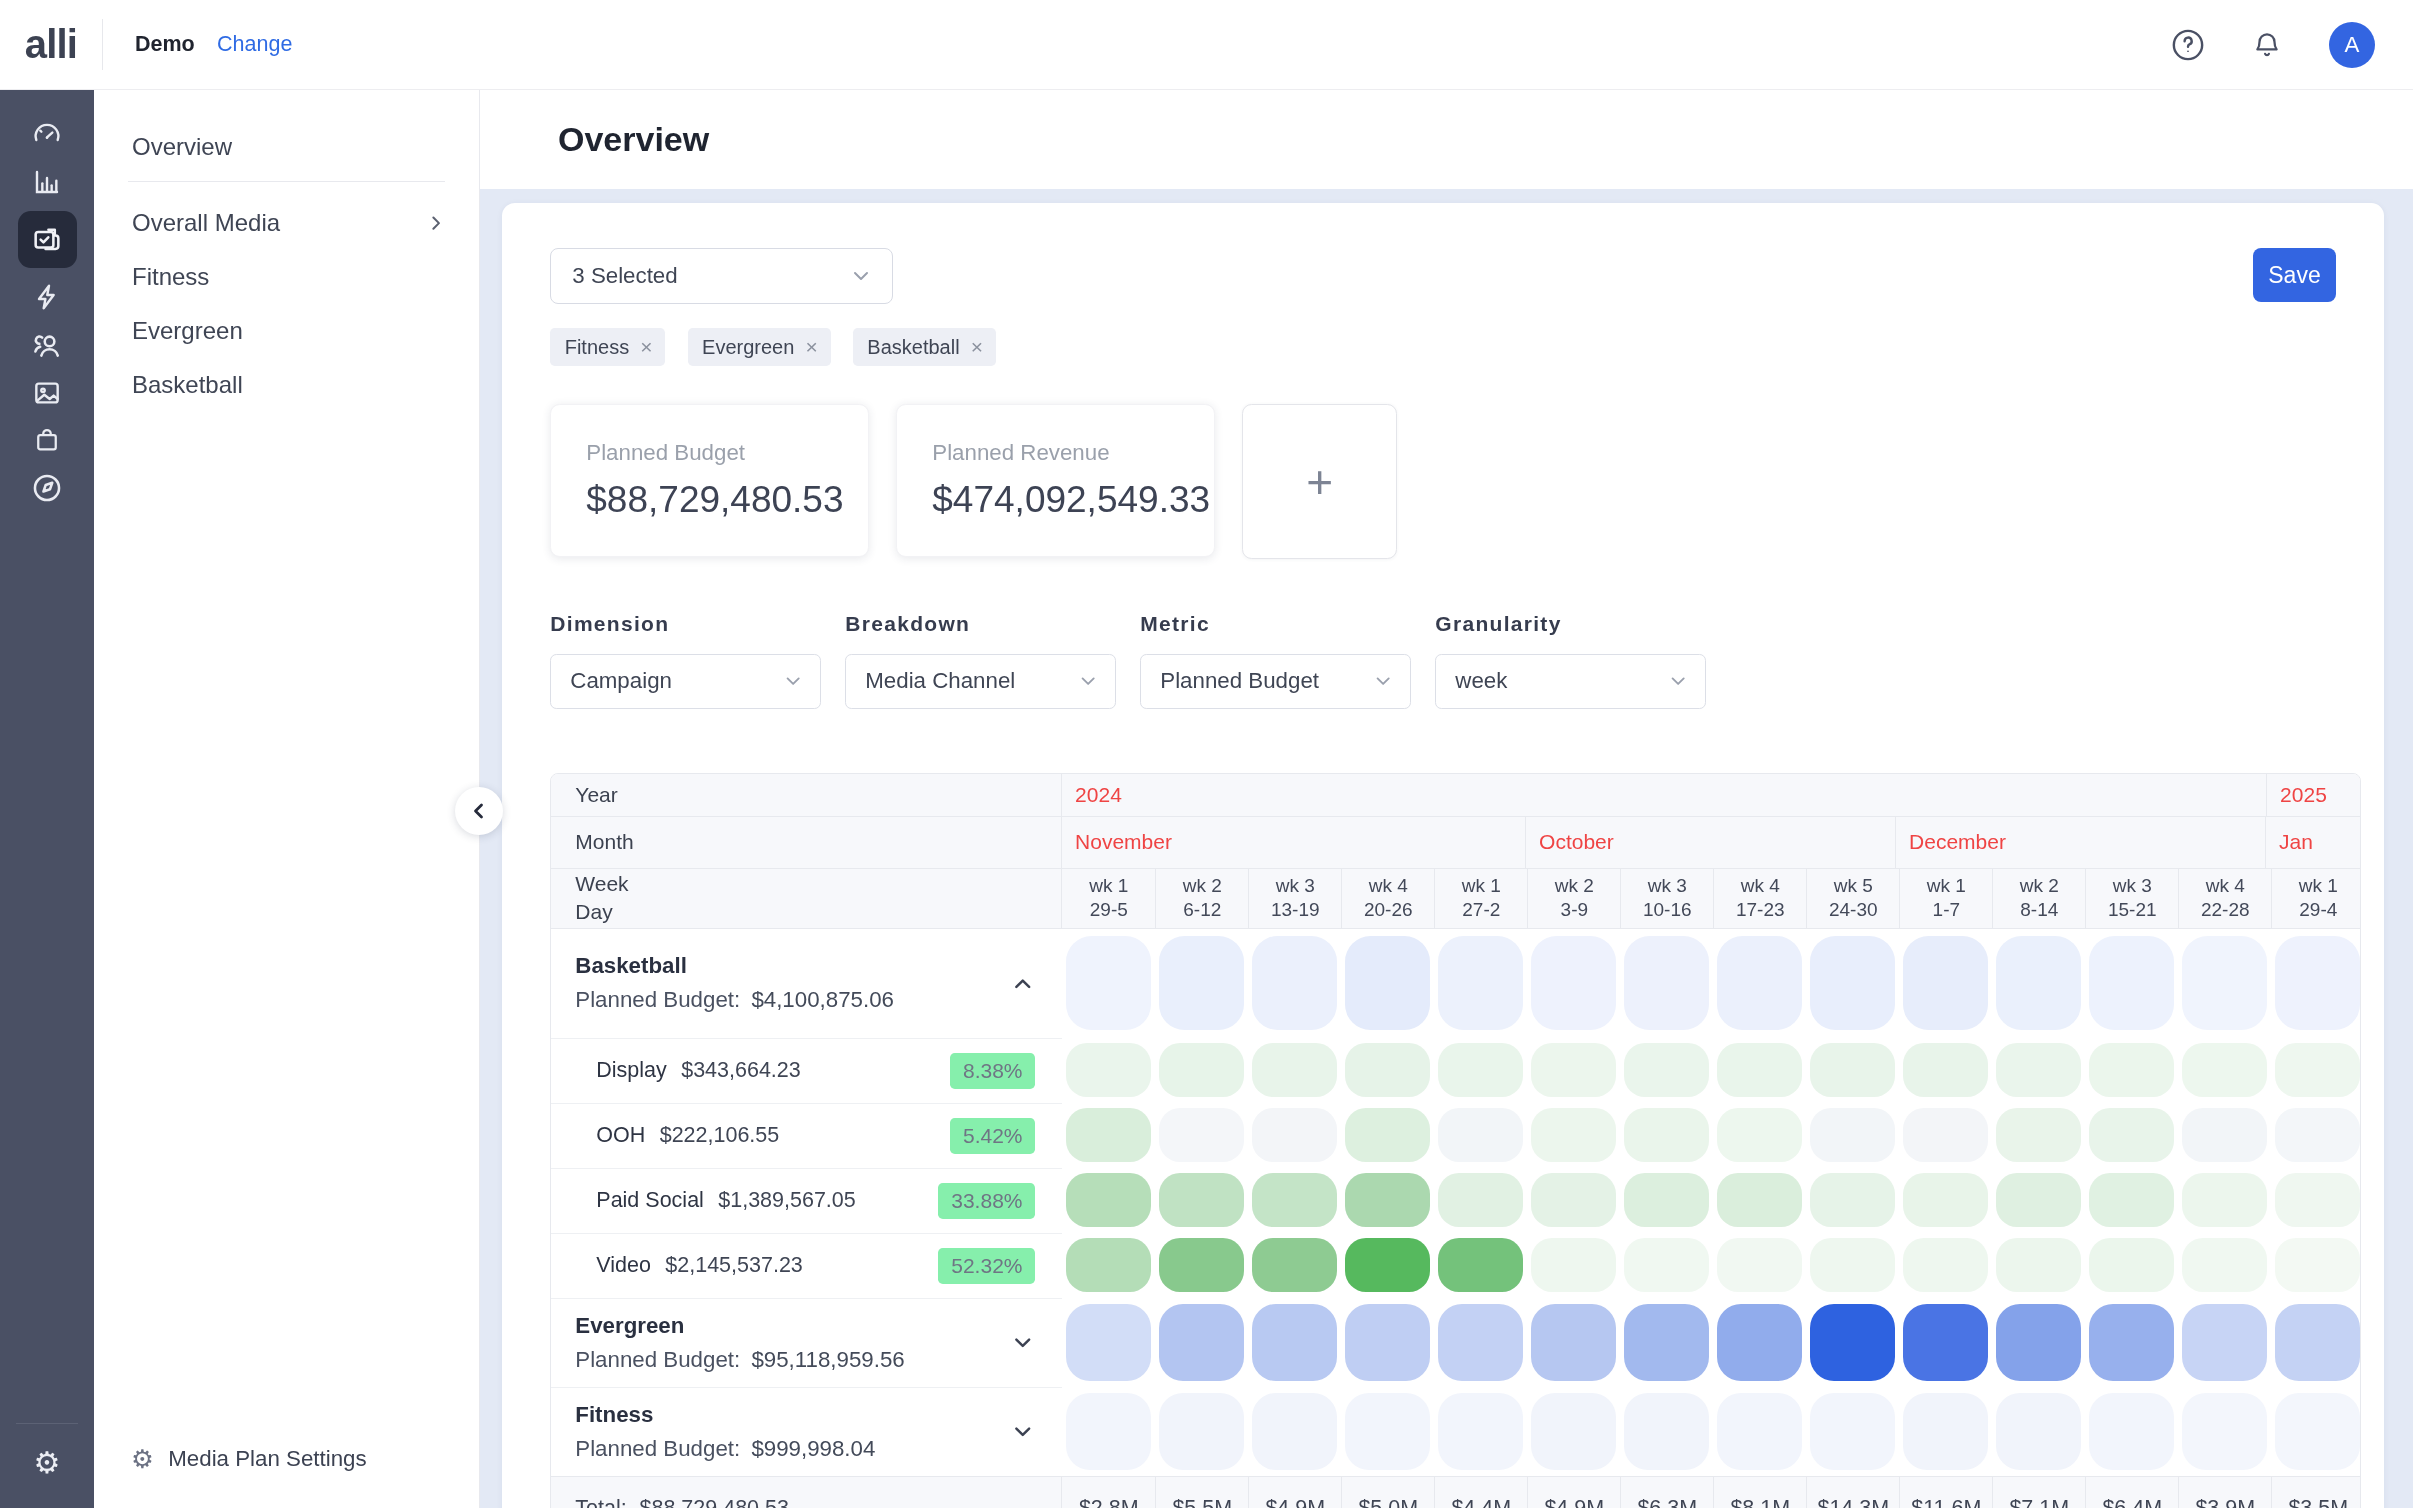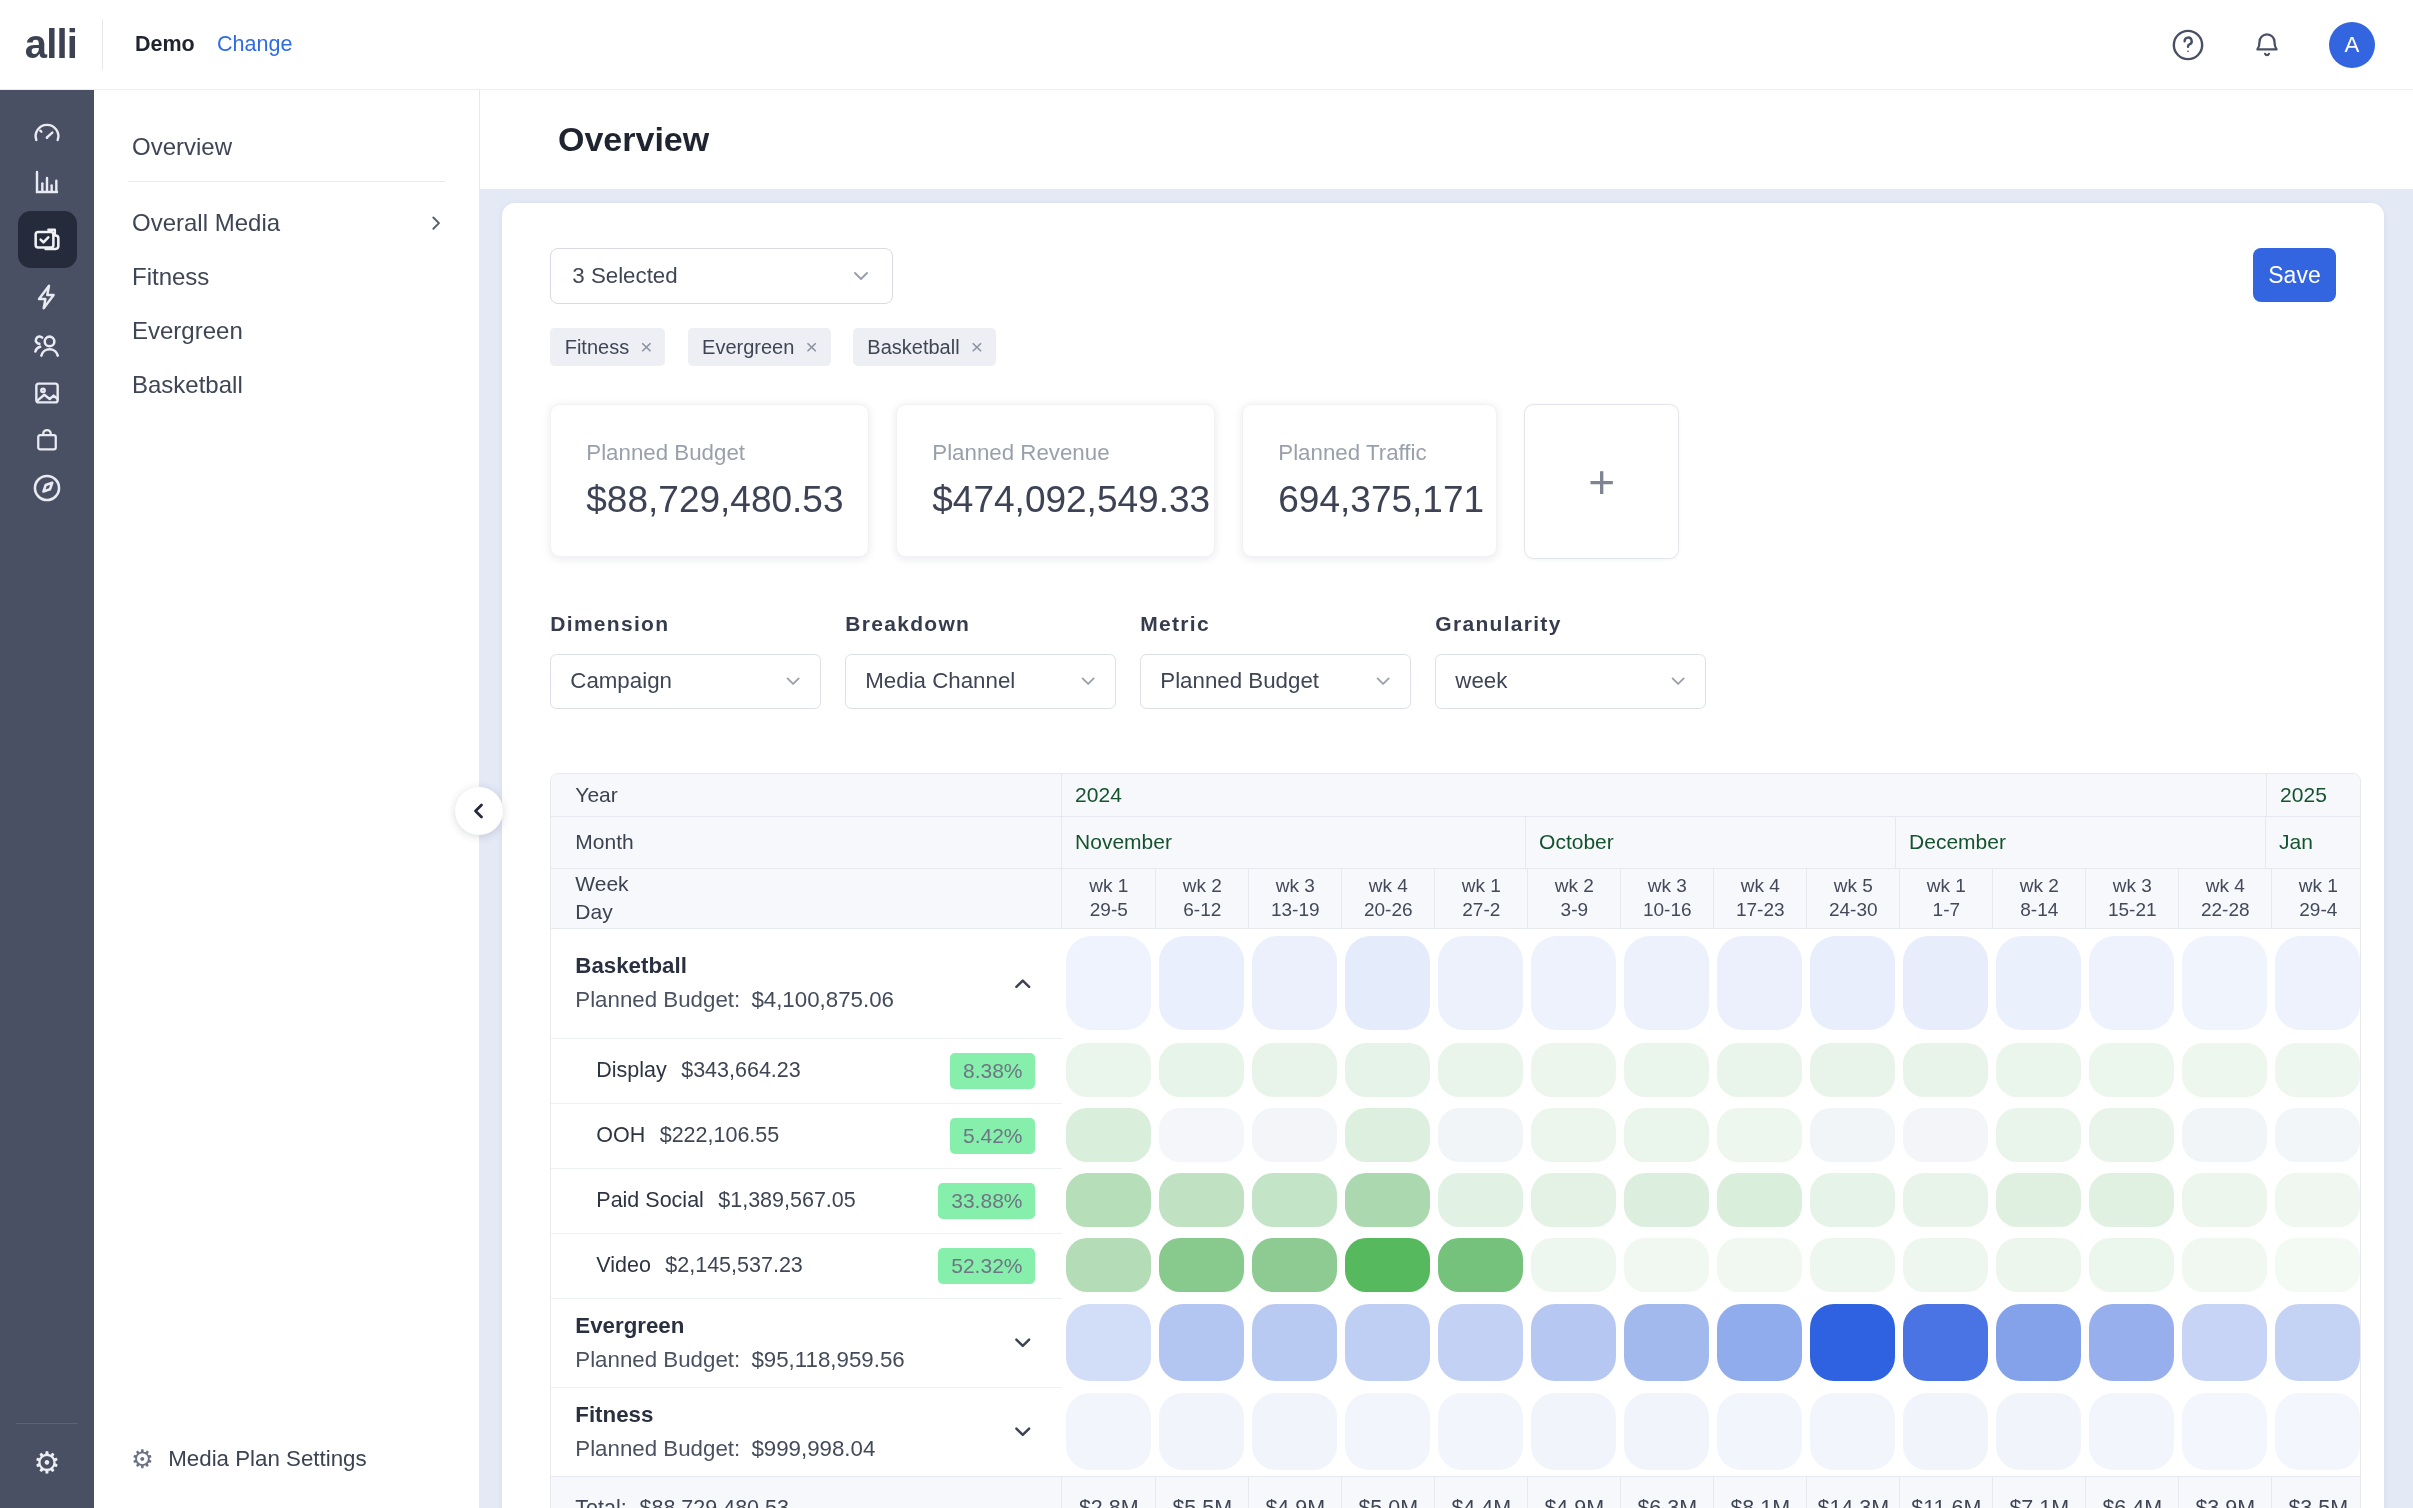--- a/index.html
+++ b/index.html
@@ -67,21 +67,21 @@
     padding:0 16px 0 19px;font-size:22.3px;color:#3f4554;cursor:pointer;background:#fff;}
   
   .table{margin-top:64px;border:0.8px solid #e7e9ee;border-radius:8px;overflow:hidden;width:1809px;}
   .t-row{display:flex;align-items:stretch;}
   .t-label{flex:0 0 511px;width:511px;box-sizing:border-box;padding-left:24px;display:flex;align-items:center;font-size:21px;color:#3c4250;}
   .hdr{background:#f7f8fb;border-bottom:0.8px solid #e7e9ee;}
   .hdr .t-label{border-right:0.8px solid #e7e9ee;}
   .t-year{height:42px;}
   .t-month{height:51px;}
   .t-week{height:59px;}
-  .t-span{display:flex;align-items:center;padding-left:12.8px;font-size:21px;color:#14532d;box-sizing:border-box;}
+  .t-span{display:flex;align-items:center;padding-left:12.8px;font-size:21px;color:#ef4444;box-sizing:border-box;}
   .t-span + .t-span{border-left:0.8px solid #e7e9ee;}
   .wk-cell{width:93px;flex:0 0 93px;display:flex;flex-direction:column;align-items:center;justify-content:center;font-size:19px;color:#434959;line-height:1.3;box-sizing:border-box;}
   .wk-cell + .wk-cell{border-left:0.8px solid #e7e9ee;}
   .wk-label-2l{display:flex;flex-direction:column;justify-content:center;line-height:1.35;}
   .t-cells{display:flex;}
   .cell-col{width:93px;flex:0 0 93px;display:flex;align-items:center;justify-content:center;}
   .pill{width:85px;border-radius:22.3px;}
   .pill-lg{height:94px;border-radius:25.5px;}
   .pill-md{height:77px;border-radius:24px;}
   .pill-sm{height:54px;border-radius:21px;}
@@ -266,24 +266,20 @@
 
         <div class="stats">
           <div class="stat-card" style="width:319px">
             <div class="stat-label">Planned Budget</div>
             <div class="stat-value">$88,729,480.53</div>
           </div>
           <div class="stat-card" style="width:319px">
             <div class="stat-label">Planned Revenue</div>
             <div class="stat-value">$474,092,549.33</div>
           </div>
-          <div class="stat-card" style="width:255px">
-            <div class="stat-label">Planned Traffic</div>
-            <div class="stat-value">694,375,171</div>
-          </div>
           <div class="add-card">
             <span>+</span>
           </div>
         </div>
 
         <div class="filters">
           <div class="filter-group">
             <div class="filter-label">Dimension</div>
             <div class="select-sm">
               <span>Campaign</span>

